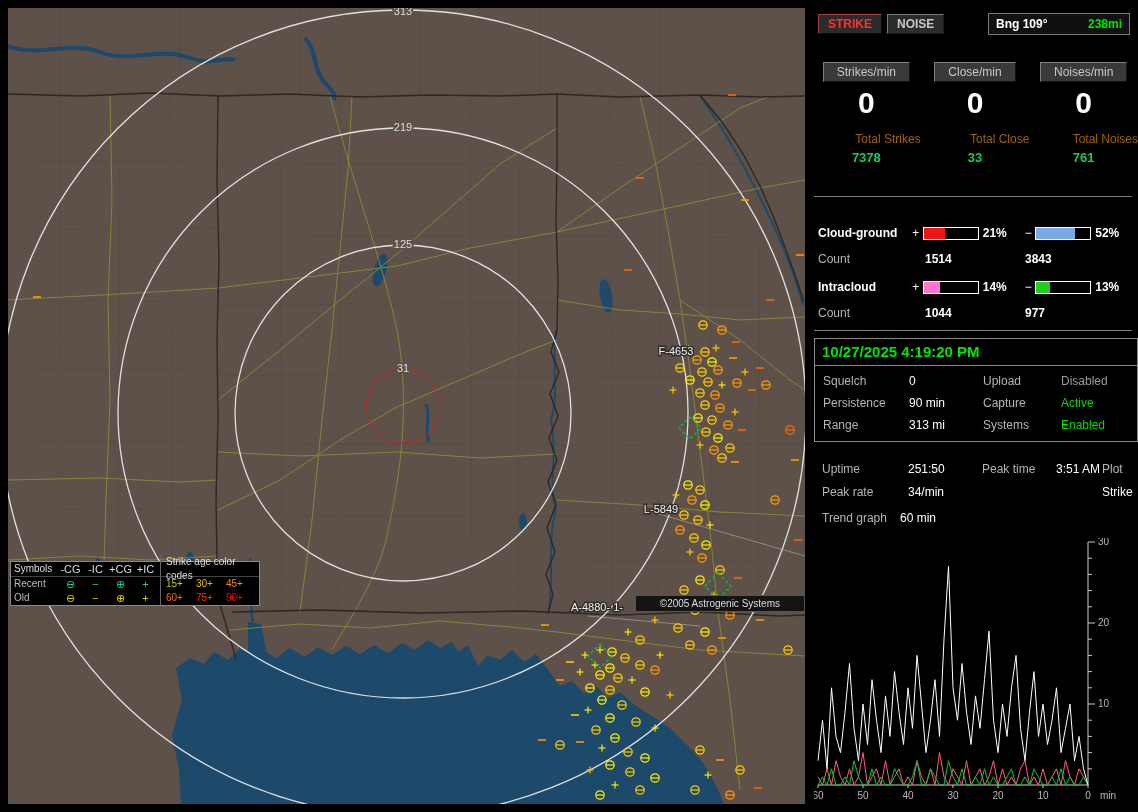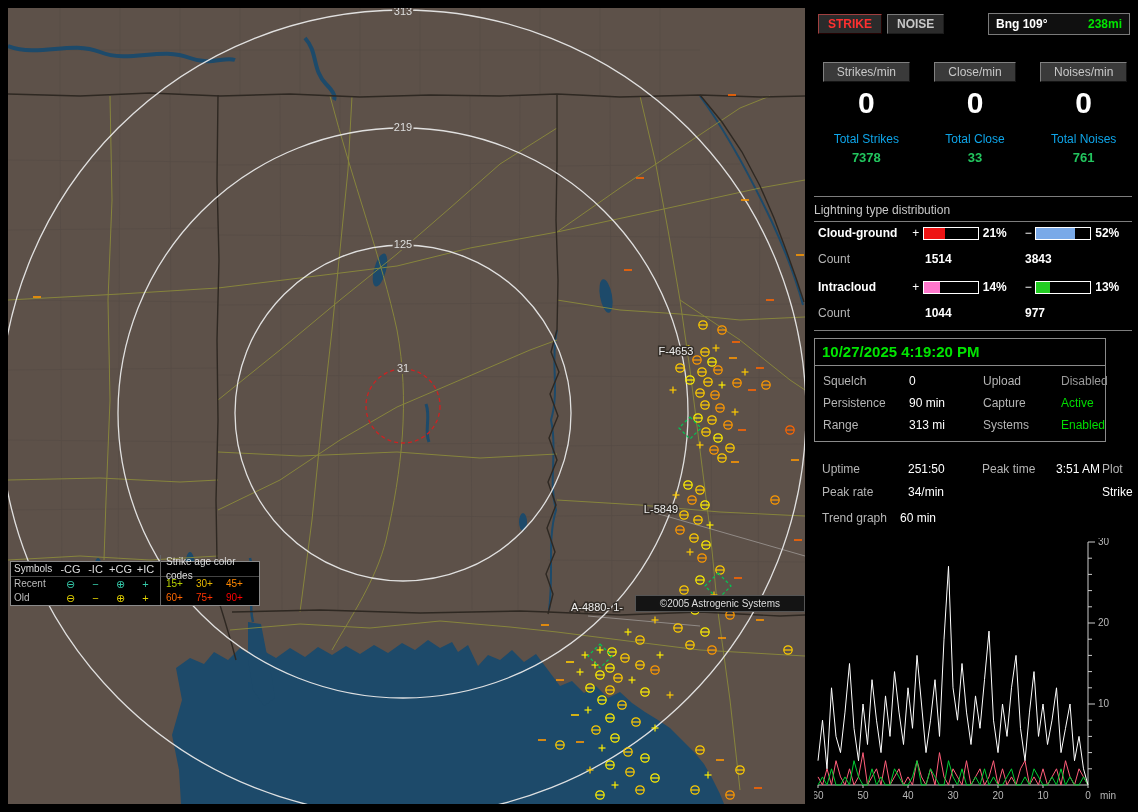--- a/index.html
+++ b/index.html
@@ -29,35 +29,35 @@
   .bng{position:absolute;top:13px;left:176px;width:142px;height:22px;background:#101010;
        border:1px solid #7a7a7a;display:flex;justify-content:space-between;align-items:center;
        padding:0 7px;box-sizing:border-box;}
   .bng .lab{color:#fff;font-weight:bold;}
   .bng .val{color:#00e600;font-weight:bold;}
   .counters{position:absolute;top:62px;left:0;width:100%;display:flex;text-align:center;}
   .counter{flex:1;}
   .counter-btn{display:inline-block;padding:2px 13px;background:#3a3a3a;border:1px solid;
                border-color:#808080 #141414 #141414 #808080;color:#c8c8c8;font-size:12px;}
   .zero{font-size:30px;font-weight:bold;color:#fff;margin-top:6px;line-height:1;}
-  .total-label{margin-top:14px;color:#0ea5e9;}
+  .total-label{margin-top:14px;color:#a16207;text-align:right;}
   .total-value{margin-top:4px;color:#22c55e;font-weight:bold;font-size:13px;}
   .hline{position:absolute;left:2px;right:6px;border-top:1px solid #7d7d7d;}
   .dist-title{position:absolute;top:203px;left:2px;right:6px;color:#c8c8c8;
               padding-bottom:4px;border-bottom:1px solid #7d7d7d;}
   .dist-row{position:absolute;left:6px;right:4px;display:flex;align-items:center;}
   .dist-row .dlabel{width:94px;color:#fff;font-weight:bold;}
   .dist-row .sign{width:14px;color:#fff;text-align:center;}
   .dist-row .barbox{width:56px;height:11px;border:1px solid #fff;background:#000;margin-right:4px;}
   .dist-row .barfill{height:100%;}
   .dist-row .pct{width:40px;color:#fff;font-weight:bold;}
   .count-row{position:absolute;left:6px;right:4px;display:flex;}
   .count-row .clabel{width:107px;color:#b5b5b5;}
   .count-row .cval{width:100px;color:#fff;font-weight:bold;}
-  .dt-box{position:absolute;top:338px;left:2px;width:292px;height:104px;border:1px solid #8a8a8a;box-sizing:border-box;}
+  .dt-box{position:absolute;top:338px;left:2px;width:324px;height:104px;border:1px solid #8a8a8a;box-sizing:border-box;}
   .dt-text{color:#00e600;font-weight:bold;font-size:15px;padding:4px 7px 5px;border-bottom:1px solid #8a8a8a;}
   .dt-grid{display:grid;grid-template-columns:86px 74px 78px auto;padding:8px 8px 0;row-gap:8px;}
   .klabel{color:#b5b5b5;}
   .kval{color:#fff;}
   .stats{position:absolute;top:462px;left:10px;right:6px;}
   .stats-grid{display:grid;grid-template-columns:86px 74px 74px 46px auto;row-gap:9px;}
   .trend-row{display:grid;grid-template-columns:78px auto;margin-top:12px;}
   .graph{position:absolute;top:538px;left:2px;}
 </style>
 </head>
@@ -742,21 +742,20 @@
       </div>
       <div class="counter">
         <span class="counter-btn">Noises/min</span>
         <div class="zero">0</div>
         <div class="total-label">Total Noises</div>
         <div class="total-value">761</div>
       </div>
     </div>
 
     <div class="hline" style="top:196px"></div>
-    <div class="dist-title">Lightning type distribution</div>
 
     <div class="dist-row" style="top:226px">
       <span class="dlabel">Cloud-ground</span>
       <span class="sign">+</span>
       <span class="barbox">
           <span class="barfill" style="display: block; background-color: rgb(238, 21, 21); width: 40%;"></span>
         </span>
       <span class="pct">21%</span>
       <span class="sign">−</span>
       <span class="barbox">

